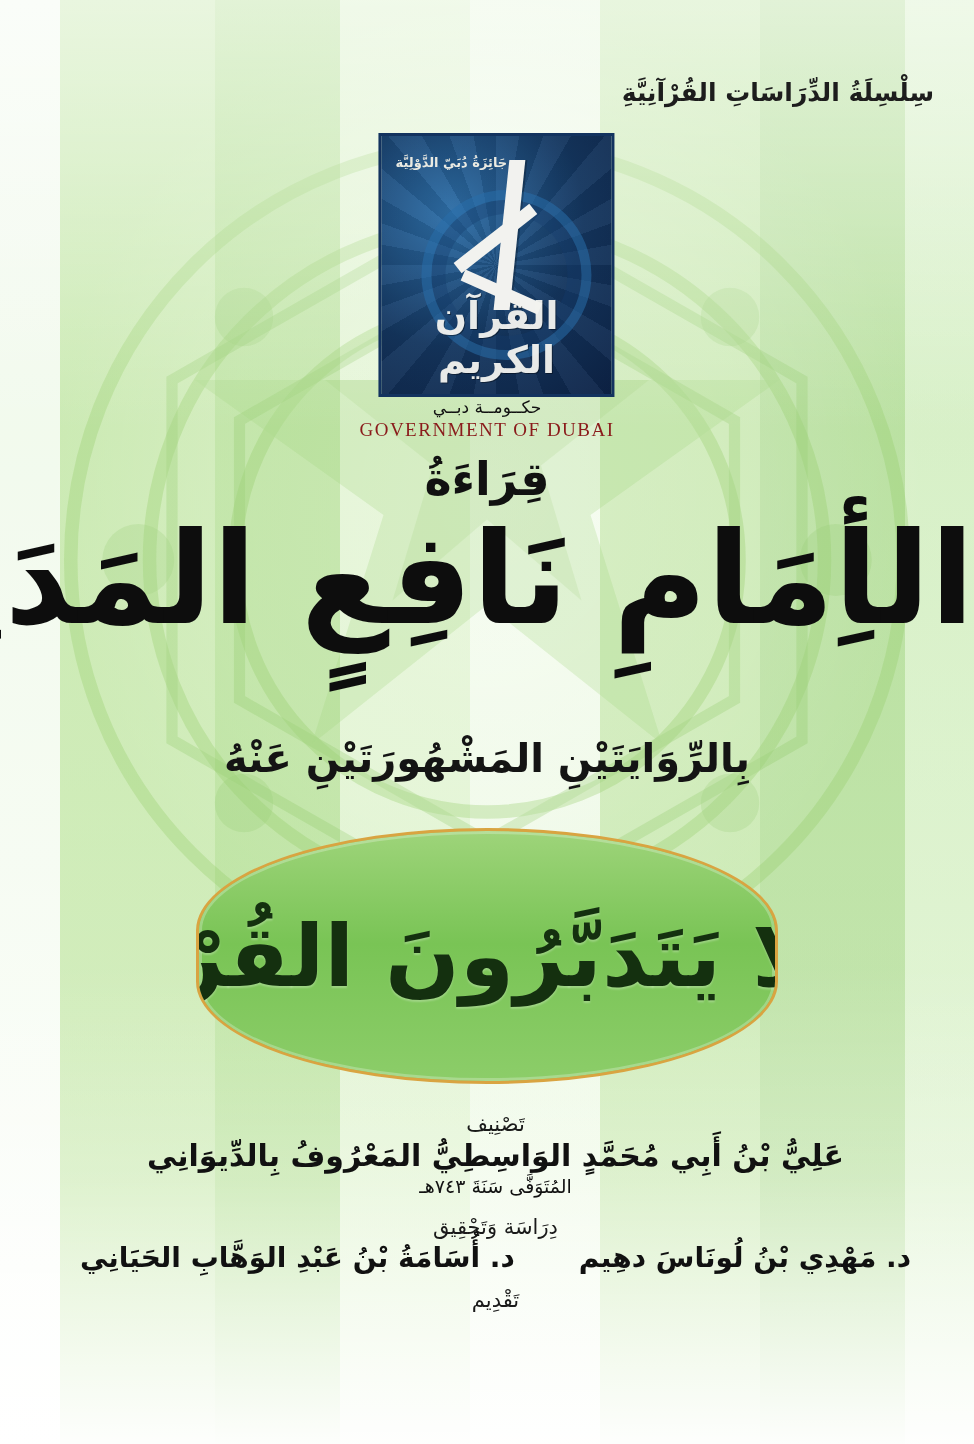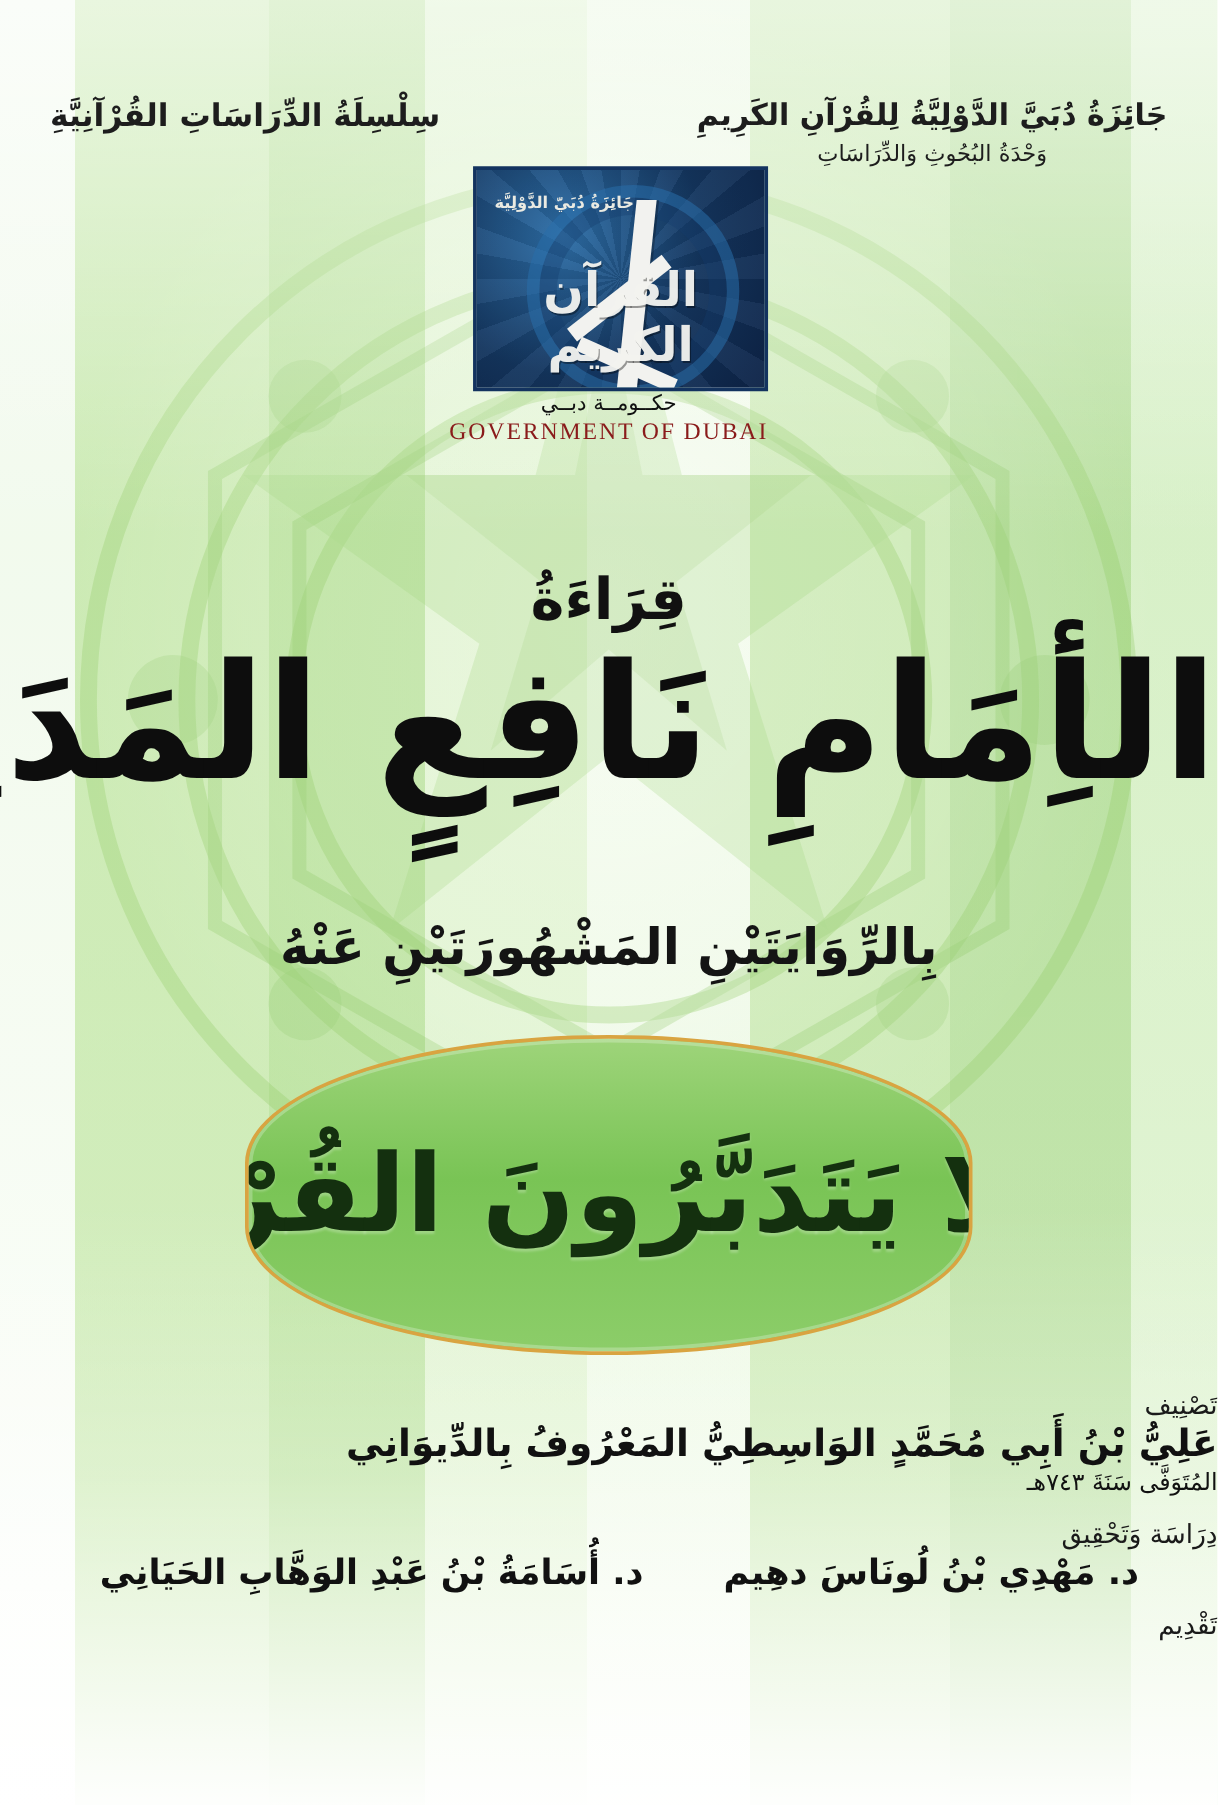--- a/index.html
+++ b/index.html
@@ -95,21 +95,21 @@
   
   .emblem-wrap {
     position: absolute;
     top: 133px;
     left: 50%;
     transform: translateX(-50%);
     text-align: center;
   }
   .emblem {
     width: 236px;
-    height: 180px;
+    height: 264px;
     border: 3px solid #13335f;
     background:
       radial-gradient(circle at 30% 30%, #2e6fa8 0%, #14365f 55%, #0d2347 100%);
     position: relative;
     overflow: hidden;
     box-sizing: border-box;
   }
   .emblem .star-bg {
     position: absolute; inset: 0;
     background:
@@ -240,20 +240,21 @@
     text-shadow: 0 2px 2px rgba(255,255,255,0.25);
     white-space: nowrap;
     transform: scaleX(1.02);
   }
 
   
   .credits {
     position: absolute;
     left: 17px; right: 0;
     top: 1112px;
+    text-align: center;
     color: #111;
   }
   .lbl {
     font-size: 21px;
     margin-bottom: 2px;
     color: #1a1a1a;
   }
   .author {
     font-size: 30px;
     font-weight: bold;
@@ -309,24 +310,20 @@
         <circle cx="92" cy="308" r="13"></circle>
         <circle cx="308" cy="308" r="13"></circle>
       </g>
     </svg>
   </div>
 
   <div class="fade-top"></div>
   <div class="fade-bottom"></div>
 
   <div class="header">
-    <div class="hdr-block hdr-right">
-      <div class="hdr-line1">جَائِزَةُ دُبَيَّ الدَّوْلِيَّةُ لِلقُرْآنِ الكَرِيمِ</div>
-      <div class="hdr-line2">وَحْدَةُ البُحُوثِ وَالدِّرَاسَاتِ</div>
-    </div>
     <div class="hdr-block hdr-left">
       <div class="hdr-line1">سِلْسِلَةُ الدِّرَاسَاتِ القُرْآنِيَّةِ</div>
     </div>
   </div>
 
   <div class="emblem-wrap">
     <div class="emblem">
       <div class="star-bg"></div>
       <div class="ring"></div>
       <div class="award-tag">جَائِزَةُ دُبَيّ الدَّوْلِيَّة</div>

